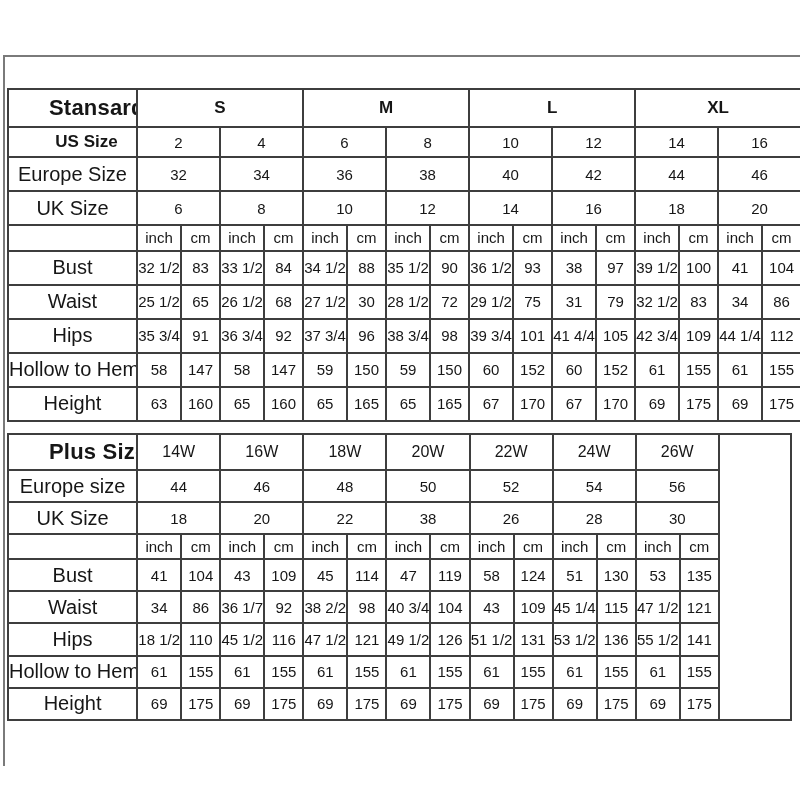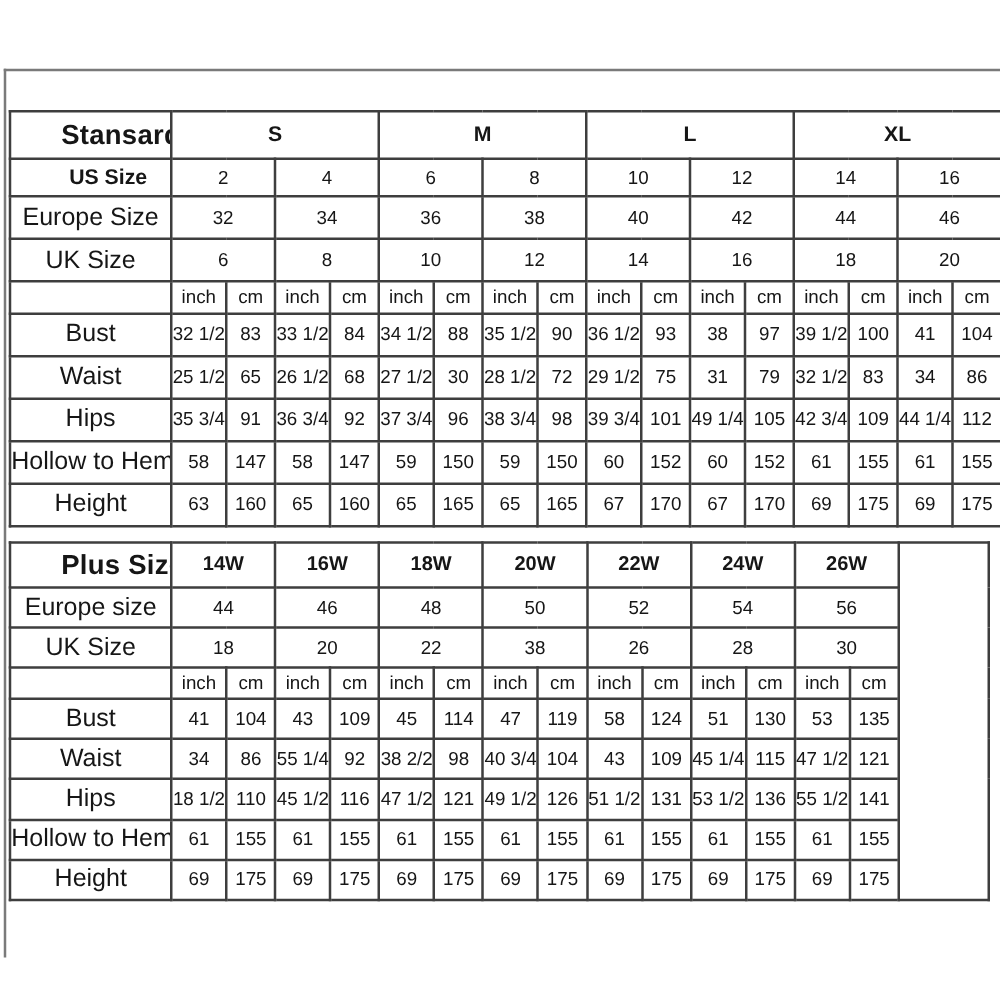--- a/index.html
+++ b/index.html
@@ -77,21 +77,21 @@
   }
   td.bold-label {
     font-weight: bold;
     font-size: 17px;
     padding-left: 28px;
   }
   td.group-bold {
     font-weight: bold;
     font-size: 17px;
   }
-  td.group-plain { font-size: 16px; font-weight: bold; }
+  td.group-plain { font-size: 16px; }
   td.unit-cell-style { font-size: 15px; }
 </style>
 </head>
 <body>
 
 <div class="frame-top-line"></div>
 <div class="frame-left-line"></div>
 
 <table id="table-standard" class="size-table">
     <colgroup>
@@ -216,21 +216,21 @@
         <td>35 3/4</td>
         <td>91</td>
         <td>36 3/4</td>
         <td>92</td>
         <td>37 3/4</td>
         <td>96</td>
         <td>38 3/4</td>
         <td>98</td>
         <td>39 3/4</td>
         <td>101</td>
-        <td>49 1/4</td>
+        <td>41 4/4</td>
         <td>105</td>
         <td>42 3/4</td>
         <td>109</td>
         <td>44 1/4</td>
         <td>112</td>
       </tr>
       <tr>
         <td class="row-label">Hollow to Hem</td>
         <td>58</td>
         <td>147</td>
@@ -352,21 +352,21 @@
         <td>124</td>
         <td>51</td>
         <td>130</td>
         <td>53</td>
         <td>135</td>
       </tr>
       <tr>
         <td class="row-label">Waist</td>
         <td>34</td>
         <td>86</td>
-        <td>55 1/4</td>
+        <td>36 1/7</td>
         <td>92</td>
         <td>38 2/2</td>
         <td>98</td>
         <td>40 3/4</td>
         <td>104</td>
         <td>43</td>
         <td>109</td>
         <td>45 1/4</td>
         <td>115</td>
         <td>47 1/2</td>

